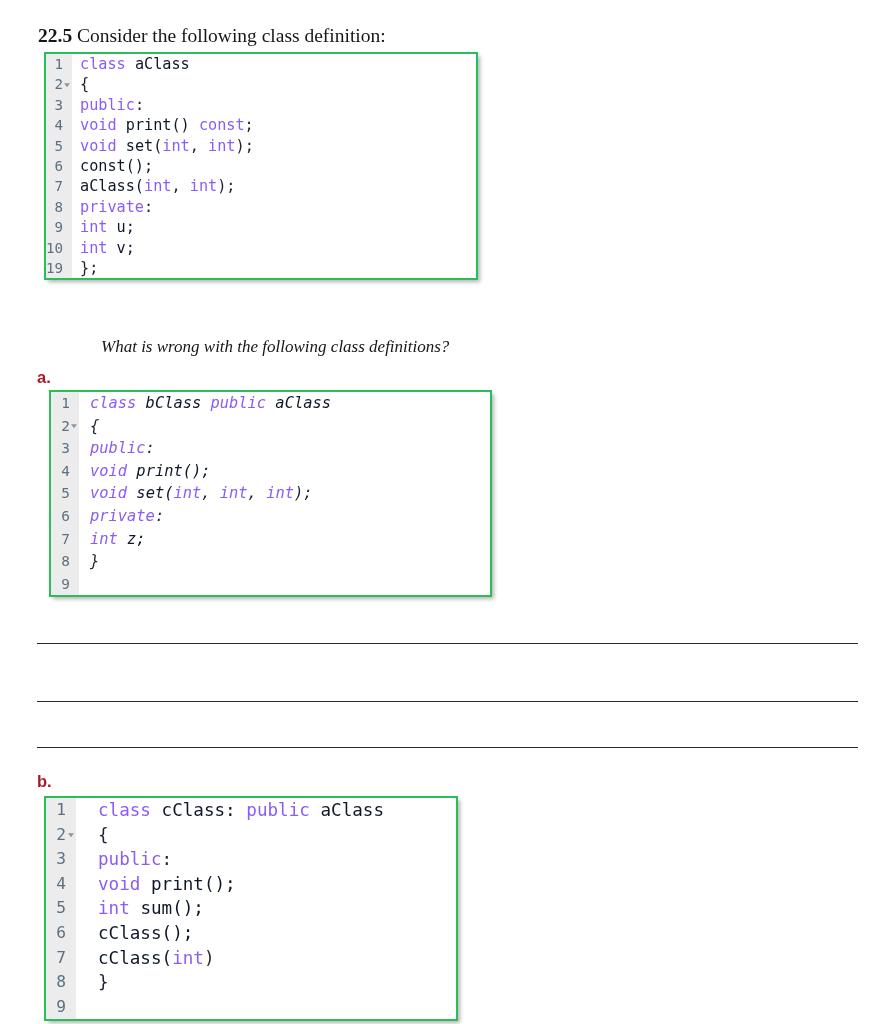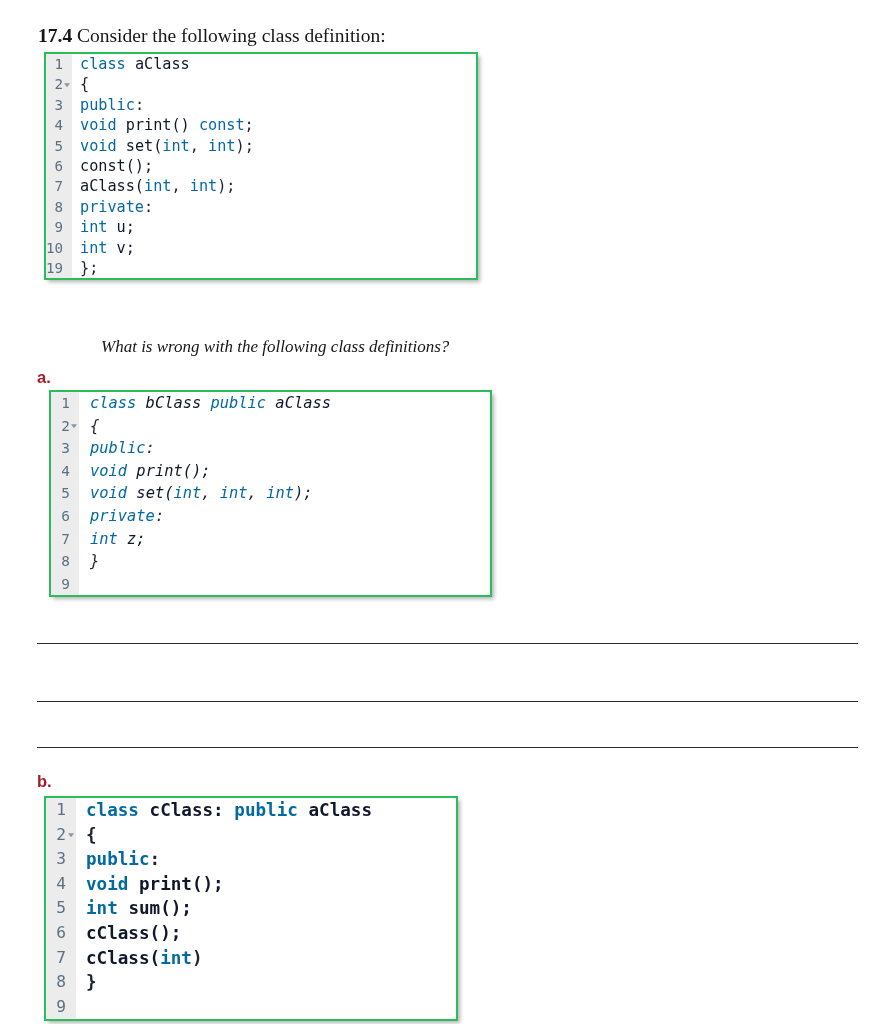--- a/index.html
+++ b/index.html
@@ -95,21 +95,21 @@
     width: 0; height: 0;
     border-left: 3.5px solid transparent;
     border-right: 3.5px solid transparent;
     border-top: 4px solid #8a98a3;
   }
   .codetext {
     flex: 1 1 auto;
     color: #1d2330;
     box-sizing: border-box;
   }
-  .kw  { color: #0369a1; }
+  .kw  { color: #8b5cf6; }
   .id  { color: #0f172a; }
   .pun { color: #1d2330; }
 
   
   #code-block-1 {
     left: 44px; top: 52px;
     width: 434px;
     font-family: "DejaVu Sans Mono", "Liberation Mono", monospace;
     font-size: 15.2px;
   }
@@ -130,41 +130,41 @@
 
   
   #code-block-b {
     left: 44px; top: 796px;
     width: 414px;
     font-family: "DejaVu Sans Mono", "Liberation Mono", monospace;
     font-size: 17.6px;
   }
   #code-block-b .code-line { height: 24.6px; line-height: 24.6px; }
   #code-block-b .gutter { width: 30px; padding-right: 10px; font-size: 16.2px; }
-  #code-block-b .codetext { padding-left: 10px; font-weight: bold; }
+  #code-block-b .codetext { padding-left: 22px; }
 
   
   .answer-rule {
     position: absolute;
     left: 37px;
     width: 821px;
     height: 0;
     border-top: 1.6px solid #2b2b2b;
   }
   #answer-rule-1 { top: 643px; }
   #answer-rule-2 { top: 701px; }
   #answer-rule-3 { top: 747px; }
 </style>
 </head>
 <body>
 
 <div class="page">
 
   <div class="q-heading">
-    <span class="qnum">17.4</span><span>&nbsp;</span><span>Consider the following class definition:</span>
+    <span class="qnum">22.5</span><span>&nbsp;</span><span>Consider the following class definition:</span>
   </div>
 
   <div class="codeblock" id="code-block-1">
     <div class="code-rows">
         <div class="code-line"><div class="gutter">1</div><div class="codetext"><span class="kw">class</span><span class="pun"> </span><span class="id">aClass</span></div></div>
         <div class="code-line"><div class="gutter">2<span class="fold"></span></div><div class="codetext"><span class="pun">{</span></div></div>
         <div class="code-line"><div class="gutter">3</div><div class="codetext"><span class="kw">public</span><span class="pun">:</span></div></div>
         <div class="code-line"><div class="gutter">4</div><div class="codetext"><span class="kw">void</span><span class="pun"> </span><span class="id">print() </span><span class="kw">const</span><span class="pun">;</span></div></div>
         <div class="code-line"><div class="gutter">5</div><div class="codetext"><span class="kw">void</span><span class="pun"> </span><span class="id">set(</span><span class="kw">int</span><span class="pun">, </span><span class="kw">int</span><span class="pun">);</span></div></div>
         <div class="code-line"><div class="gutter">6</div><div class="codetext"><span class="id">const();</span></div></div>

